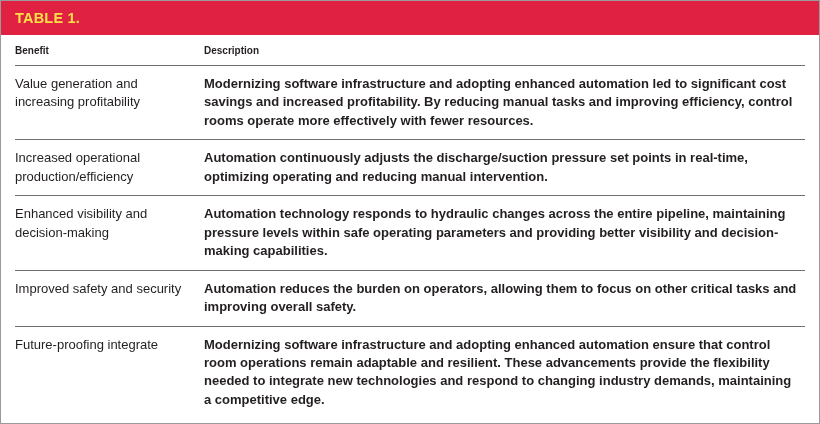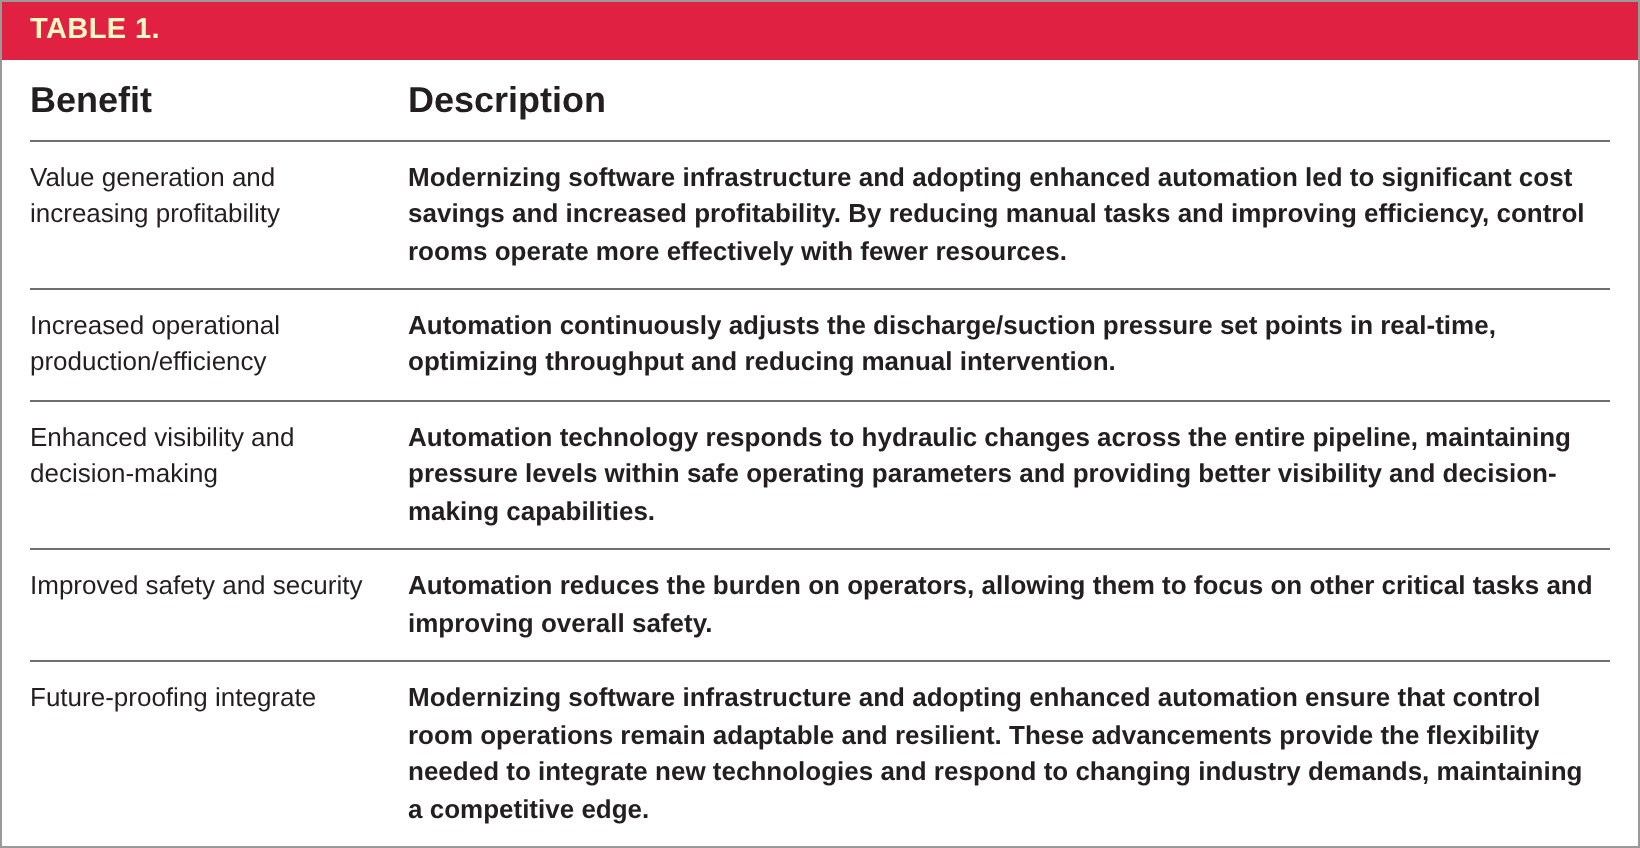--- a/index.html
+++ b/index.html
@@ -18,21 +18,21 @@
     box-sizing: border-box;
     width: 820px;
     height: 424px;
     border: 1px solid #9a9a9a;
     background: #ffffff;
     display: flex;
     flex-direction: column;
   }
   .caption-bar {
     background: #e02141;
-    color: #fef9c3;
+    color: #fde047;
     height: 34px;
     display: flex;
     align-items: center;
     padding: 0 14px;
     font-size: 14.5px;
     box-sizing: border-box;
   }
   .caption-label {
     font-weight: bold;
     letter-spacing: 0.2px;
@@ -48,21 +48,21 @@
   }
   table {
     width: 100%;
     border-collapse: collapse;
     table-layout: fixed;
   }
   col.c1 { width: 175px; }
   col.c2 { width: auto; }
   th {
     text-align: left;
-    font-size: 18px;
+    font-size: 10px;
     font-weight: bold;
     padding: 10px 0 9px 0;
     vertical-align: top;
     border-bottom: 1px solid #6f6f6f;
   }
   th.col-desc { padding-left: 14px; }
   td {
     font-size: 13px;
     line-height: 1.42;
     vertical-align: top;
@@ -94,21 +94,21 @@
           <th class="col-desc">Description</th>
         </tr>
       </thead>
       <tbody>
         <tr>
           <td class="benefit">Value generation and increasing profitability</td>
           <td class="desc">Modernizing software infrastructure and adopting enhanced automation led to significant cost savings and increased profitability. By reducing manual tasks and improving efficiency, control rooms operate more effectively with fewer resources.</td>
         </tr>
         <tr>
           <td class="benefit">Increased operational production/efficiency</td>
-          <td class="desc">Automation continuously adjusts the discharge/suction pressure set points in real-time, optimizing throughput and reducing manual intervention.</td>
+          <td class="desc">Automation continuously adjusts the discharge/suction pressure set points in real-time, optimizing operating and reducing manual intervention.</td>
         </tr>
         <tr>
           <td class="benefit">Enhanced visibility and decision-making</td>
           <td class="desc">Automation technology responds to hydraulic changes across the entire pipeline, maintaining pressure levels within safe operating parameters and providing better visibility and decision-making capabilities.</td>
         </tr>
         <tr>
           <td class="benefit">Improved safety and security</td>
           <td class="desc">Automation reduces the burden on operators, allowing them to focus on other critical tasks and improving overall safety.</td>
         </tr>
         <tr>

